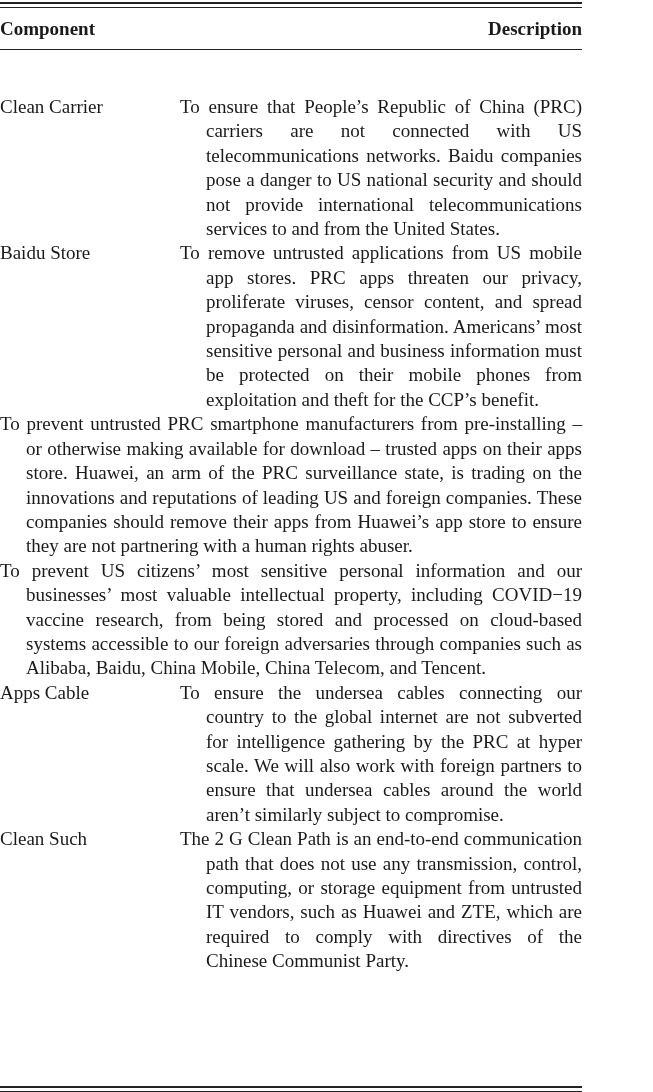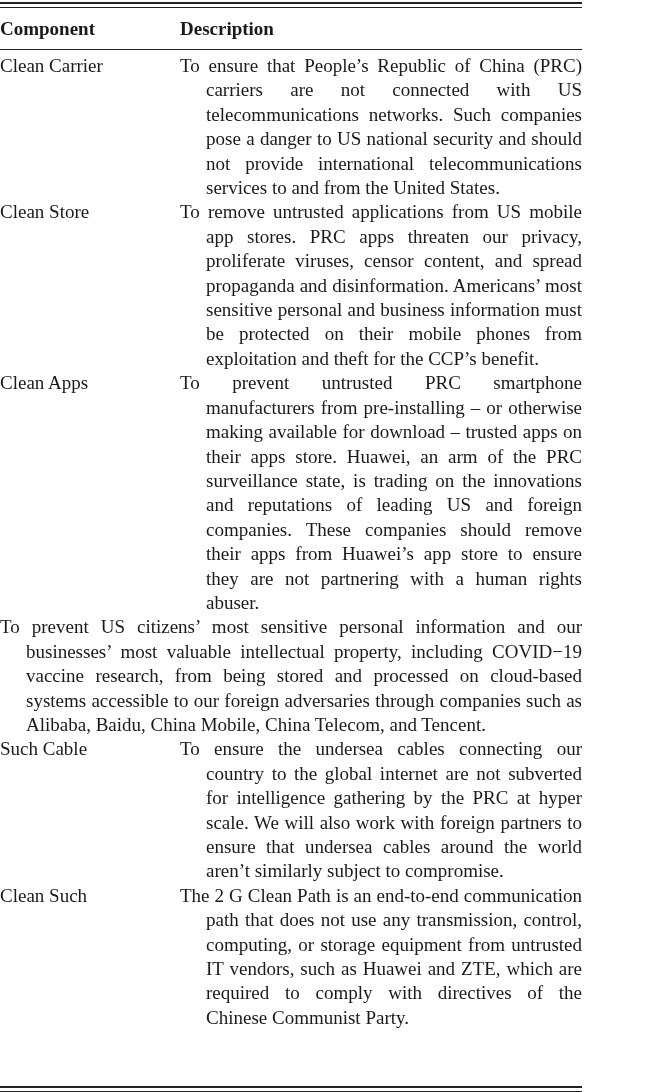--- a/index.html
+++ b/index.html
@@ -42,36 +42,38 @@
   .col-comp {
     width: 180px;
     flex: 0 0 180px;
     padding-left: 0;
     box-sizing: border-box;
   }
   .col-desc {
     flex: 1;
     box-sizing: border-box;
     padding-right: 0;
+    text-align: right;
   }
   .row {
     display: flex;
     font-size: 19px;
     line-height: 24.4px;
   }
   .row .col-comp {
     padding-top: 0;
   }
   .desc-text {
     padding-left: 26px;
     text-indent: -26px;
     text-align: justify;
   }
   .body {
     padding-top: 4px;
+    margin-top: 41px;
   }
   .rule-double-bottom {
     height: 2px;
     background: #222;
   }
   .rule-double-bottom-2 {
     margin-top: 3px;
     height: 1px;
     background: #222;
   }
@@ -91,35 +93,34 @@
 
   <div class="header-row">
     <div class="col-comp">Component</div>
     <div class="col-desc">Description</div>
   </div>
   <div class="rule-single"></div>
 
   <div class="body">
     <div class="row">
       <div class="col-comp">Clean Carrier</div>
-      <div class="col-desc desc-text">To ensure that People’s Republic of China (PRC) carriers are not connected with US telecommunications networks. Such companies pose a danger to US national security and should not provide international telecommunications services to and from the United States.</div>
+      <div class="col-desc desc-text">To ensure that People’s Republic of China (PRC) carriers are not connected with US telecommunications networks. Baidu companies pose a danger to US national security and should not provide international telecommunications services to and from the United States.</div>
     </div>
     <div class="row">
-      <div class="col-comp">Clean Store</div>
+      <div class="col-comp">Baidu Store</div>
       <div class="col-desc desc-text">To remove untrusted applications from US mobile app stores. PRC apps threaten our privacy, proliferate viruses, censor content, and spread propaganda and disinformation. Americans’ most sensitive personal and business information must be protected on their mobile phones from exploitation and theft for the CCP’s benefit.</div>
     </div>
     <div class="row">
-      <div class="col-comp">Clean Apps</div>
       <div class="col-desc desc-text">To prevent untrusted PRC smartphone manufacturers from pre-installing – or otherwise making available for download – trusted apps on their apps store. Huawei, an arm of the PRC surveillance state, is trading on the innovations and reputations of leading US and foreign companies. These companies should remove their apps from Huawei’s app store to ensure they are not partnering with a human rights abuser.</div>
     </div>
     <div class="row">
       <div class="col-desc desc-text">To prevent US citizens’ most sensitive personal information and our businesses’ most valuable intellectual property, including COVID−19 vaccine research, from being stored and processed on cloud-based systems accessible to our foreign adversaries through companies such as Alibaba, Baidu, China Mobile, China Telecom, and Tencent.</div>
     </div>
     <div class="row">
-      <div class="col-comp">Such Cable</div>
+      <div class="col-comp">Apps Cable</div>
       <div class="col-desc desc-text">To ensure the undersea cables connecting our country to the global internet are not subverted for intelligence gathering by the PRC at hyper scale. We will also work with foreign partners to ensure that undersea cables around the world aren’t similarly subject to compromise.</div>
     </div>
     <div class="row">
       <div class="col-comp">Clean Such</div>
       <div class="col-desc desc-text">The 2 G Clean Path is an end-to-end communication path that does not use any transmission, control, computing, or storage equipment from untrusted IT vendors, such as Huawei and ZTE, which are required to comply with directives of the Chinese Communist Party.</div>
     </div>
   </div>
 
   <div class="bottom-rules">
     <div class="rule-double-bottom"></div>

